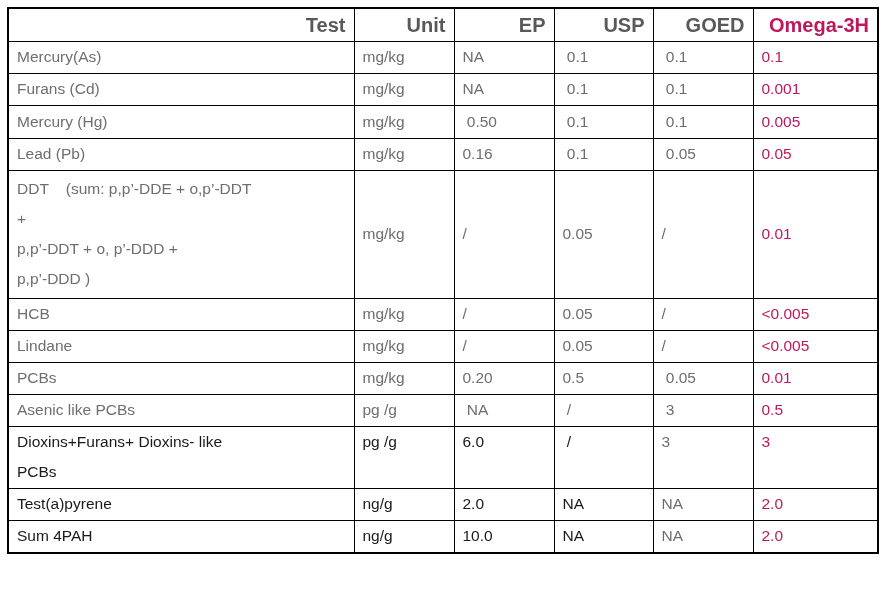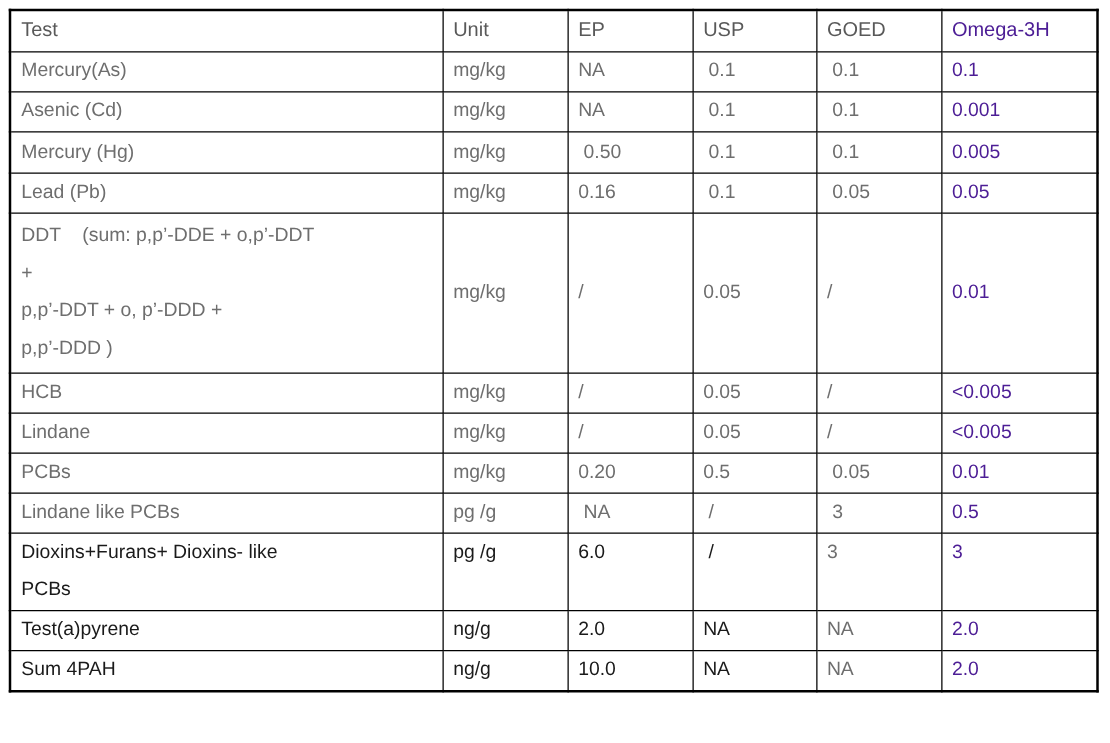--- a/index.html
+++ b/index.html
@@ -31,34 +31,35 @@
     border: 1px solid #000000;
     padding: 0 8px;
     text-align: left;
     vertical-align: middle;
     white-space: pre-wrap;
     overflow: hidden;
     font-size: 15.5px;
     line-height: 30px;
   }
   th {
-    font-weight: normal;
+    font-weight: bold;
     color: #595959;
-    font-size: 16px;
+    font-size: 20px;
+    text-align: right;
   }
   td { color: #6e6e6e; }
 
   
   tr.dark .c-test,
   tr.dark .c-unit,
   tr.dark .c-ep,
   tr.dark .c-usp { color: #1a1a1a; }
 
   
-  td.c-omega, th.c-omega { color: #4c1d95; }
+  td.c-omega, th.c-omega { color: #be185d; }
 
   tr.vtop td { vertical-align: top; }
 
   tr.h-head  { height: 33px; }
   tr.h-std   { height: 32px; }
   tr.h-std33 { height: 33px; }
   tr.h-ddt   { height: 128px; }
   tr.h-two   { height: 62px; }
 </style>
 </head>
@@ -86,21 +87,21 @@
     <tr class="h-std">
       <td class="c-test">Mercury(As)</td>
       <td class="c-unit">mg/kg</td>
       <td class="c-ep">NA</td>
       <td class="c-usp"> 0.1</td>
       <td class="c-goed"> 0.1</td>
       <td class="c-omega">0.1</td>
     </tr>
 
     <tr class="h-std">
-      <td class="c-test">Asenic (Cd)</td>
+      <td class="c-test">Furans (Cd)</td>
       <td class="c-unit">mg/kg</td>
       <td class="c-ep">NA</td>
       <td class="c-usp"> 0.1</td>
       <td class="c-goed"> 0.1</td>
       <td class="c-omega">0.001</td>
     </tr>
 
     <tr class="h-std33">
       <td class="c-test">Mercury (Hg)</td>
       <td class="c-unit">mg/kg</td>
@@ -152,21 +153,21 @@
     <tr class="h-std">
       <td class="c-test">PCBs</td>
       <td class="c-unit">mg/kg</td>
       <td class="c-ep">0.20</td>
       <td class="c-usp">0.5</td>
       <td class="c-goed"> 0.05</td>
       <td class="c-omega">0.01</td>
     </tr>
 
     <tr class="h-std">
-      <td class="c-test">Lindane like PCBs</td>
+      <td class="c-test">Asenic like PCBs</td>
       <td class="c-unit">pg /g</td>
       <td class="c-ep"> NA</td>
       <td class="c-usp"> /</td>
       <td class="c-goed"> 3</td>
       <td class="c-omega">0.5</td>
     </tr>
 
 
     <tr class="h-two dark vtop">
       <td class="c-test">Dioxins+Furans+ Dioxins- like

